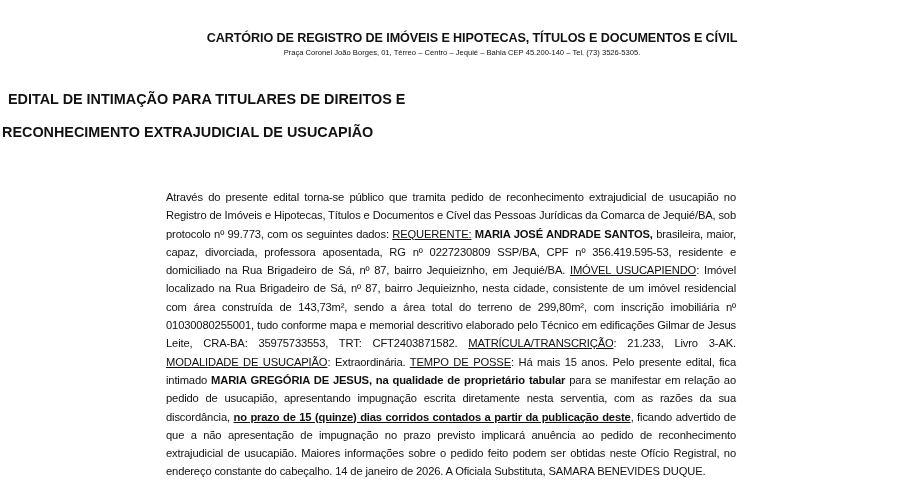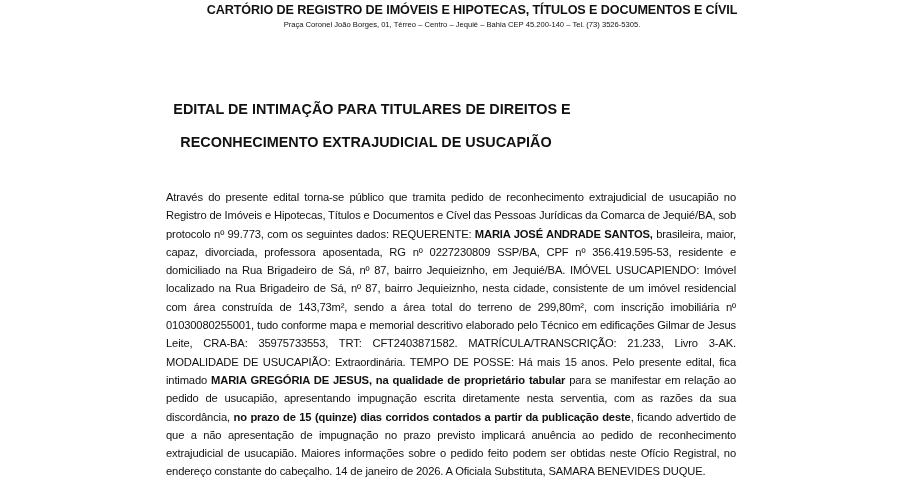--- a/index.html
+++ b/index.html
@@ -11,21 +11,21 @@
       overflow: hidden;
     }
     body {
       font-family: "Liberation Sans", "DejaVu Sans", sans-serif;
       color: #111111;
       position: relative;
     }
     .header {
       position: absolute;
       left: 0;
-      top: 2px;
+      top: 30px;
       width: 900px;
       text-align: center;
     }
     .header-line {
       font-weight: bold;
       font-size: 12.6px;
       line-height: 16px;
       letter-spacing: -0.1px;
       white-space: nowrap;
     }
@@ -37,23 +37,22 @@
       font-size: 7.6px;
       line-height: 11px;
       margin-top: 1px;
       white-space: nowrap;
       position: relative;
       left: 12px;
     }
     .title-block {
       position: absolute;
       left: 0;
-      top: 98px;
+      top: 88px;
       width: 728px;
-      text-align: center;
     }
     .title {
       font-weight: bold;
       font-size: 14.4px;
       line-height: 22px;
       position: relative;
       left: 8px;
     }
     .subtitle {
       font-weight: bold;
@@ -66,21 +65,21 @@
     .body-text {
       position: absolute;
       left: 166px;
       top: 188px;
       width: 570px;
       font-size: 11.2px;
       line-height: 18.3px;
       text-align: justify;
       letter-spacing: -0.15px;
     }
-    .u { }
+    .u { text-decoration: underline; }
     .b { font-weight: bold; }
   </style>
 </head>
 <body>
 
 <div class="header">
   <div class="header-line l1">CARTÓRIO DE REGISTRO DE IMÓVEIS E HIPOTECAS, TÍTULOS E DOCUMENTOS E CÍVIL</div>
   <div class="header-address">Praça Coronel João Borges, 01, Térreo – Centro – Jequié – Bahia CEP 45.200-140 – Tel. (73) 3526-5305.</div>
 </div>
 

